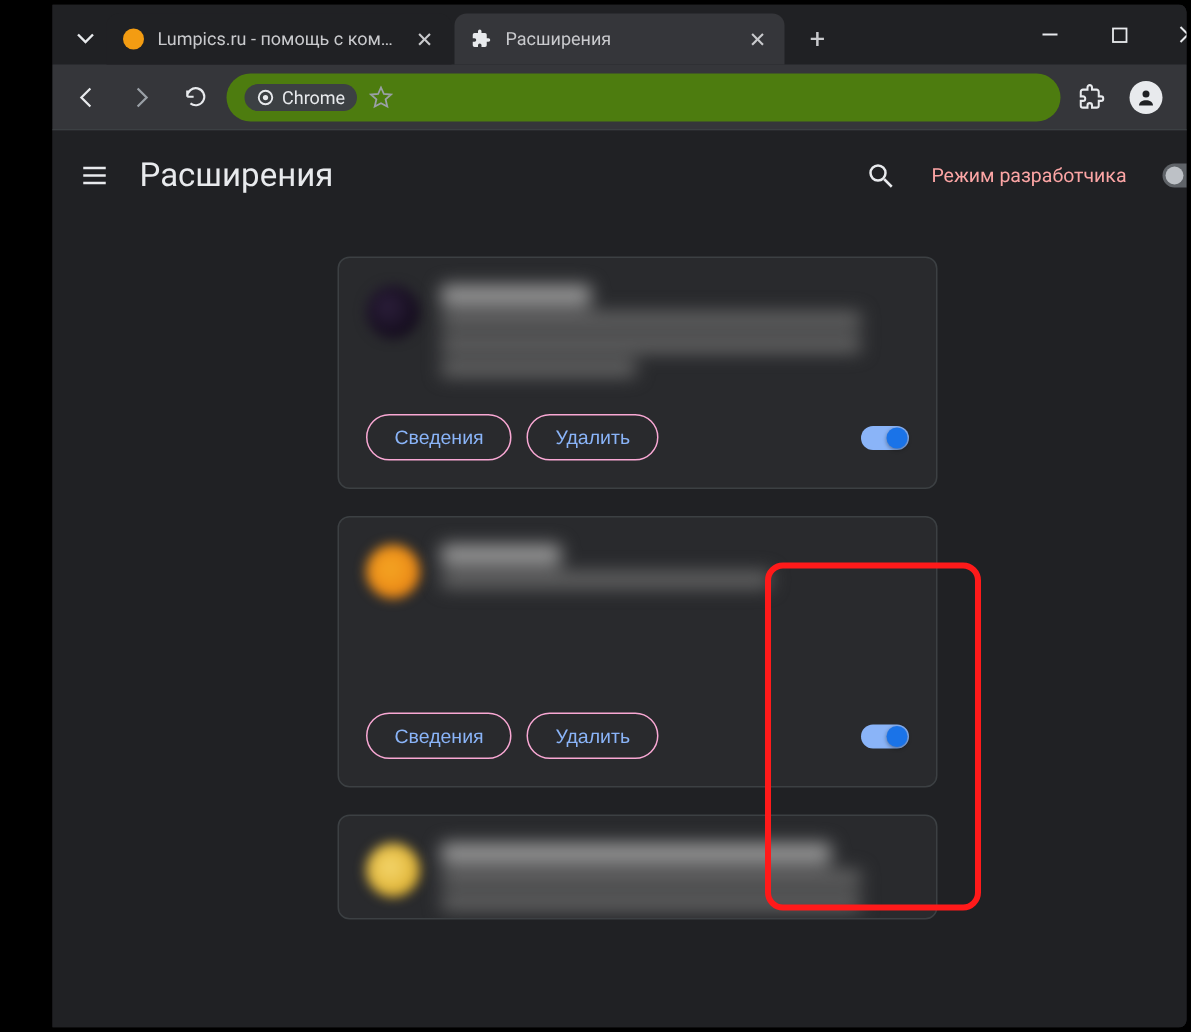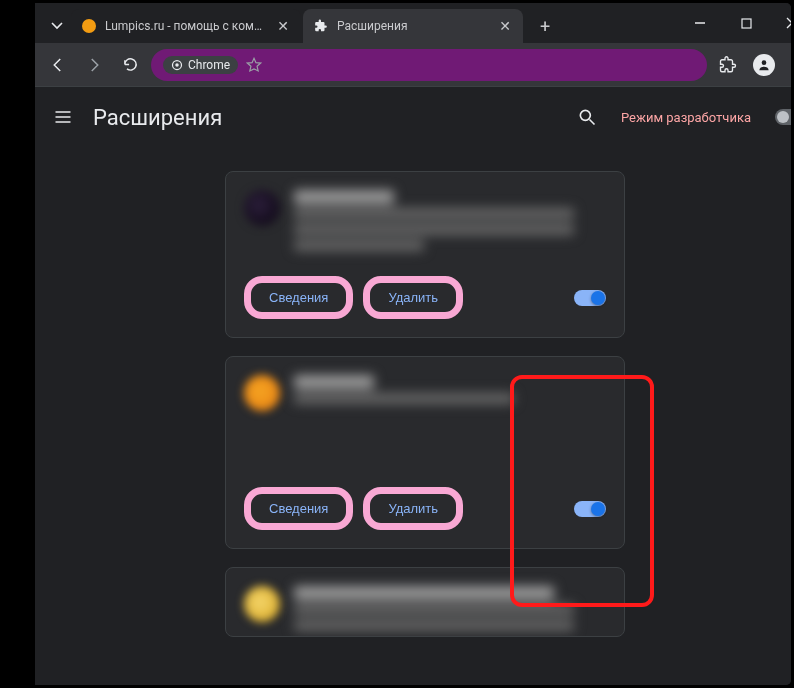--- a/index.html
+++ b/index.html
@@ -28,21 +28,21 @@
   .tab .title { flex: 1; white-space: nowrap; overflow: hidden; text-overflow: ellipsis; color: #c9cacd;}
   .tab .close { width: 16px; height:16px; color:#c9cacd; display:flex; align-items:center; justify-content:center; font-size: 14px;}
   .newtab { width: 28px; height: 28px; color:#c9cacd; display:flex; align-items:center; justify-content:center; margin-left:6px; margin-bottom:3px; font-size: 18px; border-radius: 50%; }
   .winctrls { margin-left:auto; display:flex; gap: 0; margin-bottom: 0; height: 40px; }
   .winbtn { width: 46px; height: 40px; color:#e8eaed; display:flex; align-items:center; justify-content:center; }
 
   
   .toolbar { height: 44px; background: #35363a; display:flex; align-items:center; padding: 0 8px; gap: 6px; border-bottom: 1px solid #3c4043; }
   .navbtn { width: 30px; height: 30px; color:#9aa0a6; display:flex; align-items:center; justify-content:center; border-radius: 50%; }
   .navbtn.active { color:#e8eaed; }
-  .omnibox { flex:1; height: 32px; background: #701a75; border-radius: 16px; display:flex; align-items:center; padding: 0 12px; gap: 8px; color:#e8eaed; font-size: 14px; }
+  .omnibox { flex:1; height: 32px; background: #4d7c0f; border-radius: 16px; display:flex; align-items:center; padding: 0 12px; gap: 8px; color:#e8eaed; font-size: 14px; }
   .omnibox .chip { background: #3c4043; color:#e8eaed; font-size:12px; padding: 3px 8px; border-radius: 10px; display:flex; align-items:center; gap:5px; line-height:1; }
   .omnibox .chip svg { width:12px; height:12px; }
   .omnibox .url { color:#e8eaed; flex:1; }
   .omnibox .star { color:#9aa0a6; }
   .tbicon { width:30px; height:30px; color:#e8eaed; display:flex; align-items:center; justify-content:center; }
 
   
   .page { flex:1; background: #202124; position: relative; overflow:hidden; }
   .page-header { height: 60px; display:flex; align-items:center; padding: 0 18px; gap: 20px; color:#e8eaed; }
   .menu-icon { width: 20px; height: 20px; color:#e8eaed; }
@@ -60,21 +60,21 @@
     position: relative;
   }
   .ext-top { display:flex; gap: 14px; min-height: 72px;}
   .ext-icon { width: 36px; height:36px; border-radius:50%; flex-shrink:0; filter: blur(4px);}
   .ext-text { filter: blur(6px); color:#888; font-size:13px; line-height:1.4; }
   .ext-name { color:#bbb; font-size:14px; margin-bottom:4px; height: 14px; background:#999; width: 100px; border-radius:3px;}
   .ext-desc { color:#888; }
   .ext-desc .line { height:11px; background:#666; margin-bottom:5px; border-radius:3px;}
   .ext-actions { margin-top: 14px; display:flex; gap:10px; align-items:center; }
   .pill-btn {
-    border: 7px solid #f9a8d4; color:#8ab4f8; background:transparent;
+    border: 1px solid #f9a8d4; color:#8ab4f8; background:transparent;
     font-size: 13px; padding: 7px 18px; border-radius: 18px;
   }
   .toggle {
     margin-left:auto; width: 32px; height: 16px; background:#8ab4f8;
     border-radius: 10px; position:relative;
   }
   .toggle::after {
     content:""; position:absolute; width:14px; height:14px;
     background:#1a73e8; border-radius:50%; top:1px; right:1px;
     box-shadow: 0 1px 3px rgba(0,0,0,0.4);

